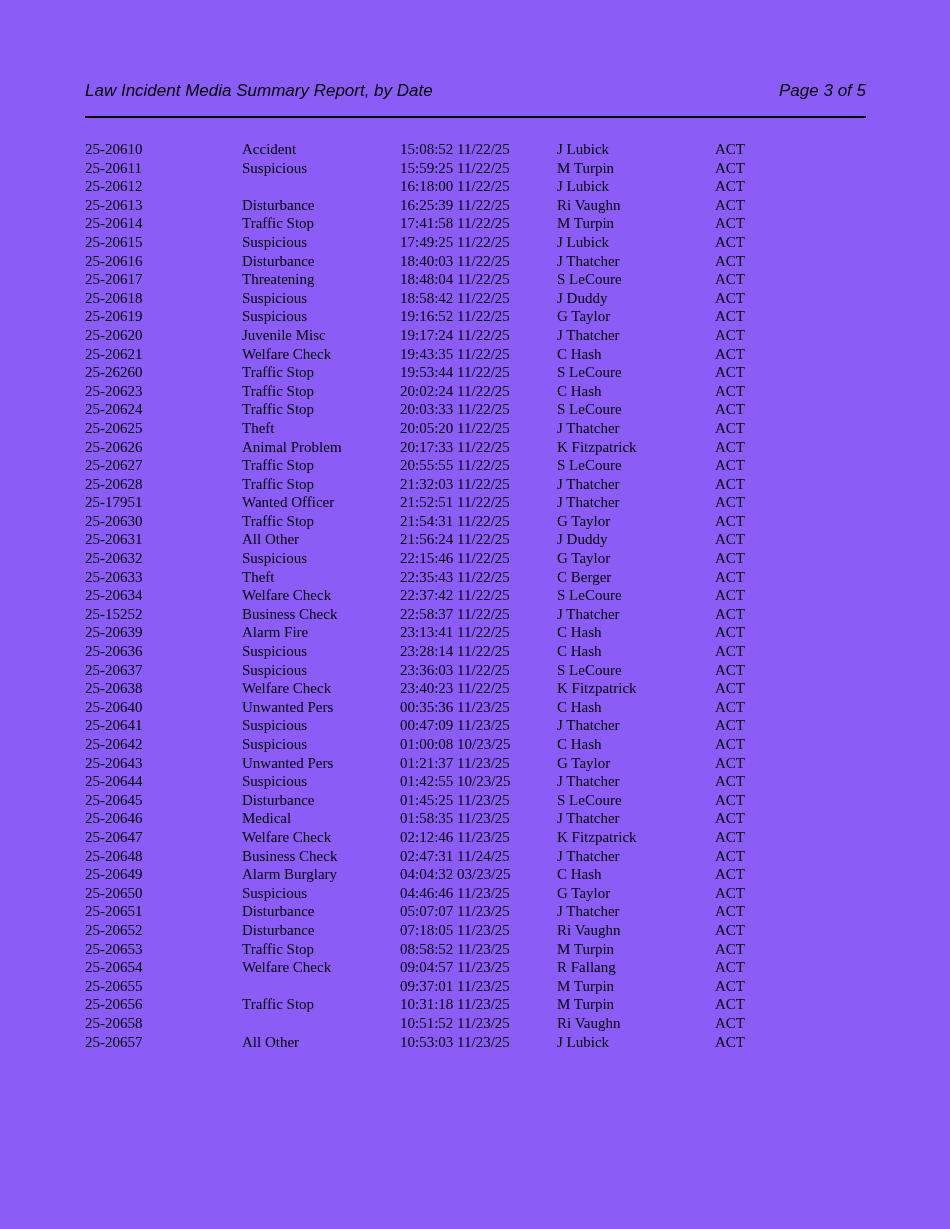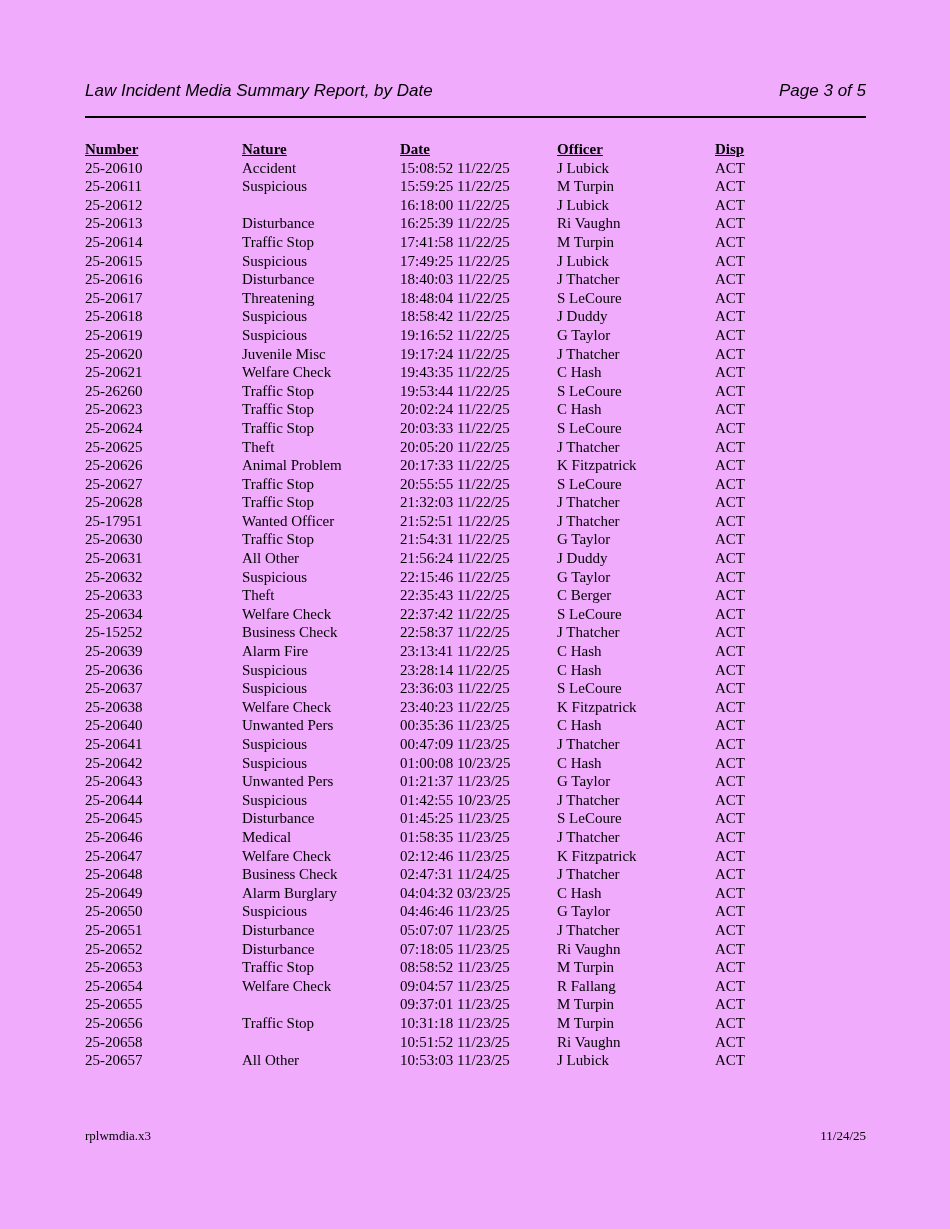--- a/index.html
+++ b/index.html
@@ -4,21 +4,21 @@
 <style>
   html, body {
     margin: 0;
     padding: 0;
     background: #ffffff;
   }
   .page {
     position: relative;
     width: 950px;
     height: 1229px;
-    background: #f0abfc;
+    background: #8b5cf6;
     color: #000000;
     font-family: "Liberation Serif", "DejaVu Serif", serif;
     overflow: hidden;
   }
   .report-header {
     position: absolute;
     top: 81px;
     left: 85px;
     width: 781px;
     display: flex;
@@ -75,27 +75,20 @@
 <div class="page">
 
   <div class="report-header">
     <span>Law Incident Media Summary Report, by Date</span>
     <span>Page 3 of 5</span>
   </div>
 
   <div class="header-rule"></div>
 
   <div class="incident-table">
-    <div class="thead">
-      <span>Number</span>
-      <span>Nature</span>
-      <span>Date</span>
-      <span>Officer</span>
-      <span>Disp</span>
-    </div>
     <div id="tbody">
         <div class="trow">
           <span class="cell">25-20610</span>
           <span class="cell">Accident</span>
           <span class="cell">15:08:52 11/22/25</span>
           <span class="cell">J Lubick</span>
           <span class="cell">ACT</span>
         </div>
         <div class="trow">
           <span class="cell">25-20611</span>
@@ -429,18 +422,14 @@
         <div class="trow">
           <span class="cell">25-20657</span>
           <span class="cell">All Other</span>
           <span class="cell">10:53:03 11/23/25</span>
           <span class="cell">J Lubick</span>
           <span class="cell">ACT</span>
         </div>
       </div>
   </div>
 
-  <div class="report-footer">
-    <span>rplwmdia.x3</span>
-    <span>11/24/25</span>
-  </div>
 
 </div>
 
 </body></html>

